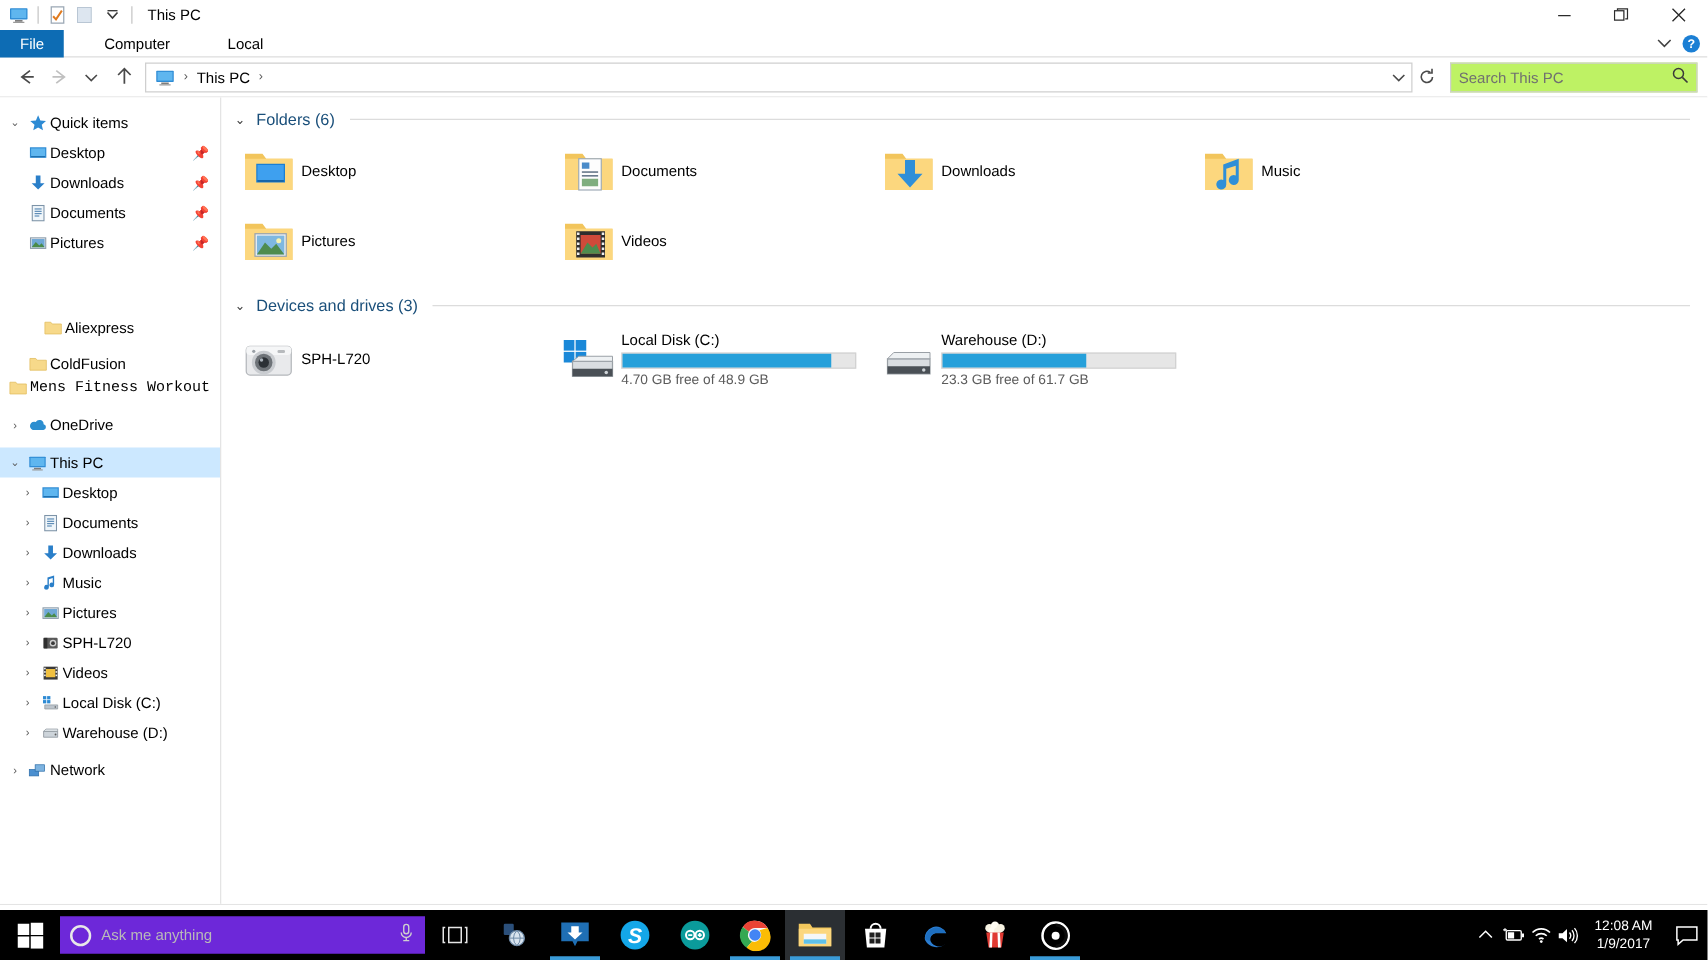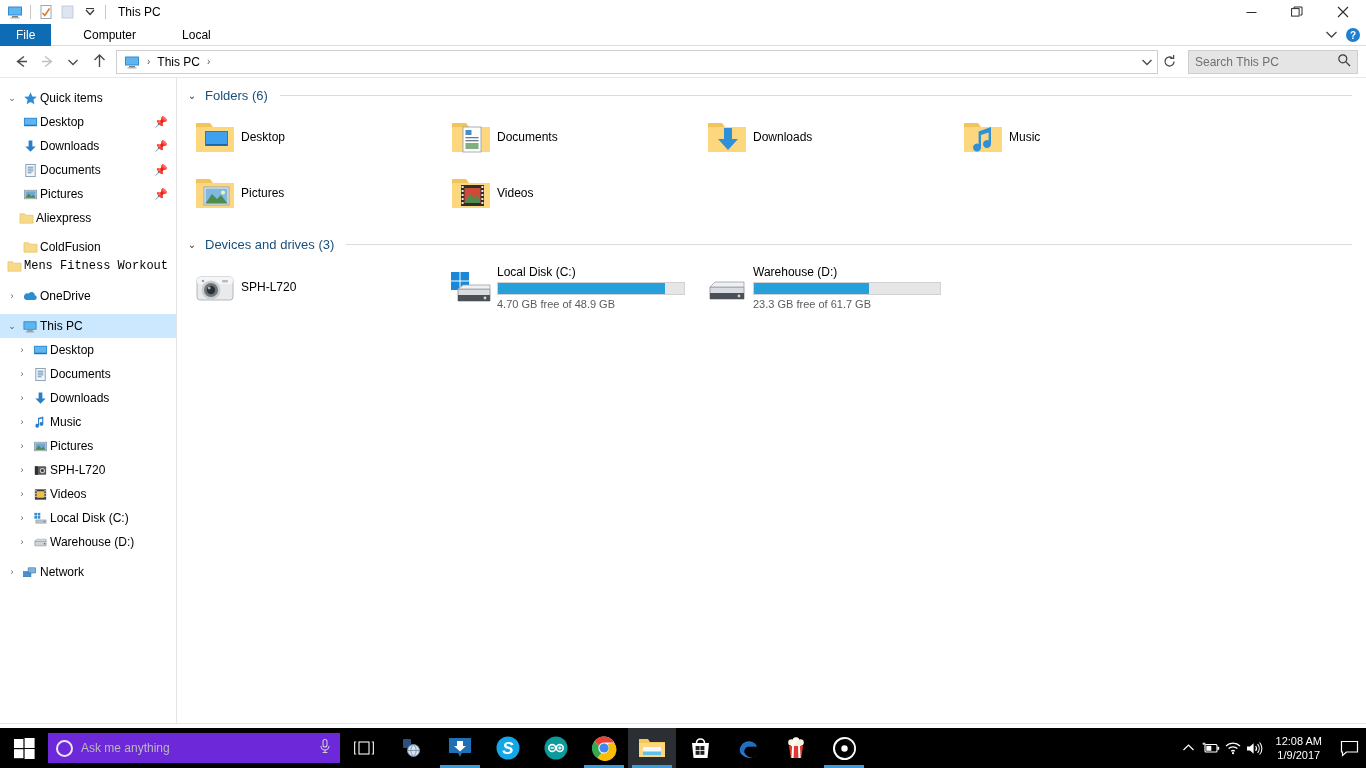--- a/index.html
+++ b/index.html
@@ -51,21 +51,21 @@
   .nav-btn.disabled { color:#c0c0c0; }
   .path-box {
     flex:1; height:24px; border:1px solid #cfcfcf; background:#fff;
     display:flex; align-items:center; padding:0 4px; margin-left:4px;
     font-size:12px; color:#000;
   }
   .crumb { display:flex; align-items:center; padding:0 3px; }
   .crumb-sep { color:#5a5a5a; font-size:10px; padding:0 4px; }
   .path-right { margin-left:auto; display:flex; align-items:center; }
   .search-box {
-    width:170px; height:24px; border:1px solid #cfcfcf; background:#e5e5e5;
+    width:198px; height:24px; border:1px solid #cfcfcf; background:#bef264;
     display:flex; align-items:center; padding:0 6px; margin-left:8px;
     font-size:12px; color:#707070; position:relative;
   }
   .search-box .sph { flex:1; }
   .refresh-btn { width:22px; height:24px; display:flex; align-items:center; justify-content:center; color:#444; }
 
   
   .body { display:flex; height:645px; }
   .sidebar {
     width:177px; background:#fff; border-right:1px solid #e4e4e4;
@@ -328,21 +328,21 @@
           <svg width="15" height="15" viewBox="0 0 16 16">
               <rect x="1.5" y="3.5" width="13" height="9" fill="#e8eef2" stroke="#8a9aa8" stroke-width="0.9"></rect>
               <rect x="2.5" y="4.5" width="11" height="7" fill="#6fa8d6"></rect>
               <path d="M2.5 11.5 L6 7 L9 10 L11 8.2 L13.5 11.5 Z" fill="#4a8b4a"></path>
             </svg>
         </span>
         <span class="nav-label">Pictures</span>
         <span class="pin">📌</span>
       </div>
 
-      <div class="nav-item" style="padding-left:16px;">
+      <div class="nav-item" style="padding-left:32px;margin-top:44px;">
         <span class="nav-ico">
           <svg width="15" height="14" viewBox="0 0 16 14">
               <path d="M1 2.5 H6 L7.2 4 H15 V12.5 H1 Z" fill="#f7d98a" stroke="#e3bf63" stroke-width="0.7"></path>
             </svg>
         </span>
         <span class="nav-label">Aliexpress</span>
       </div>
 
       <div class="nav-item" style="padding-left:20px;align-items:flex-end;">
         <span class="nav-ico">

